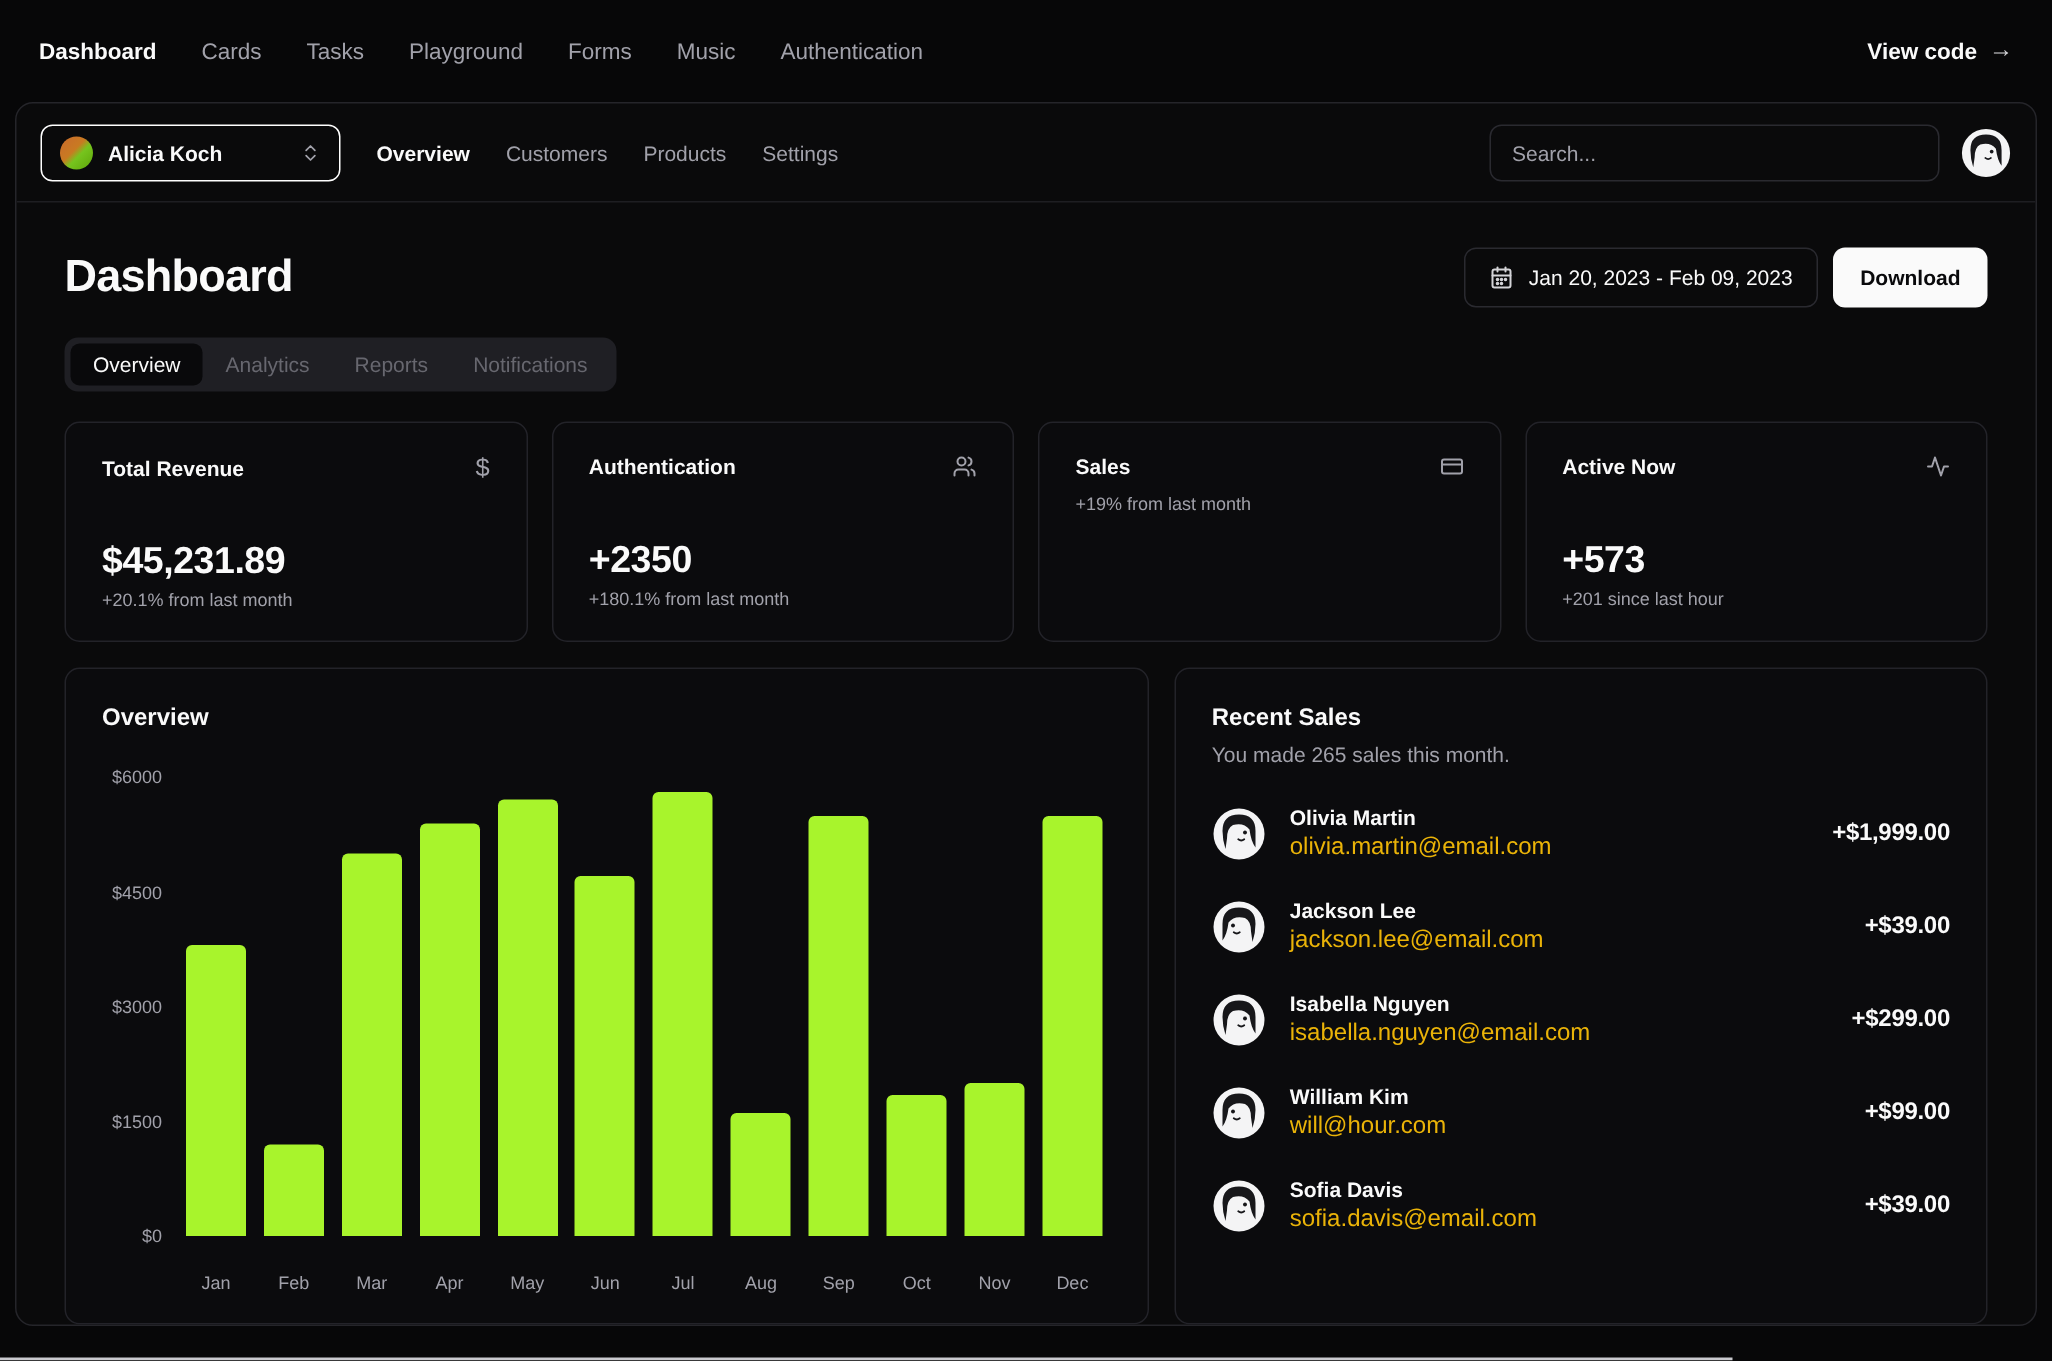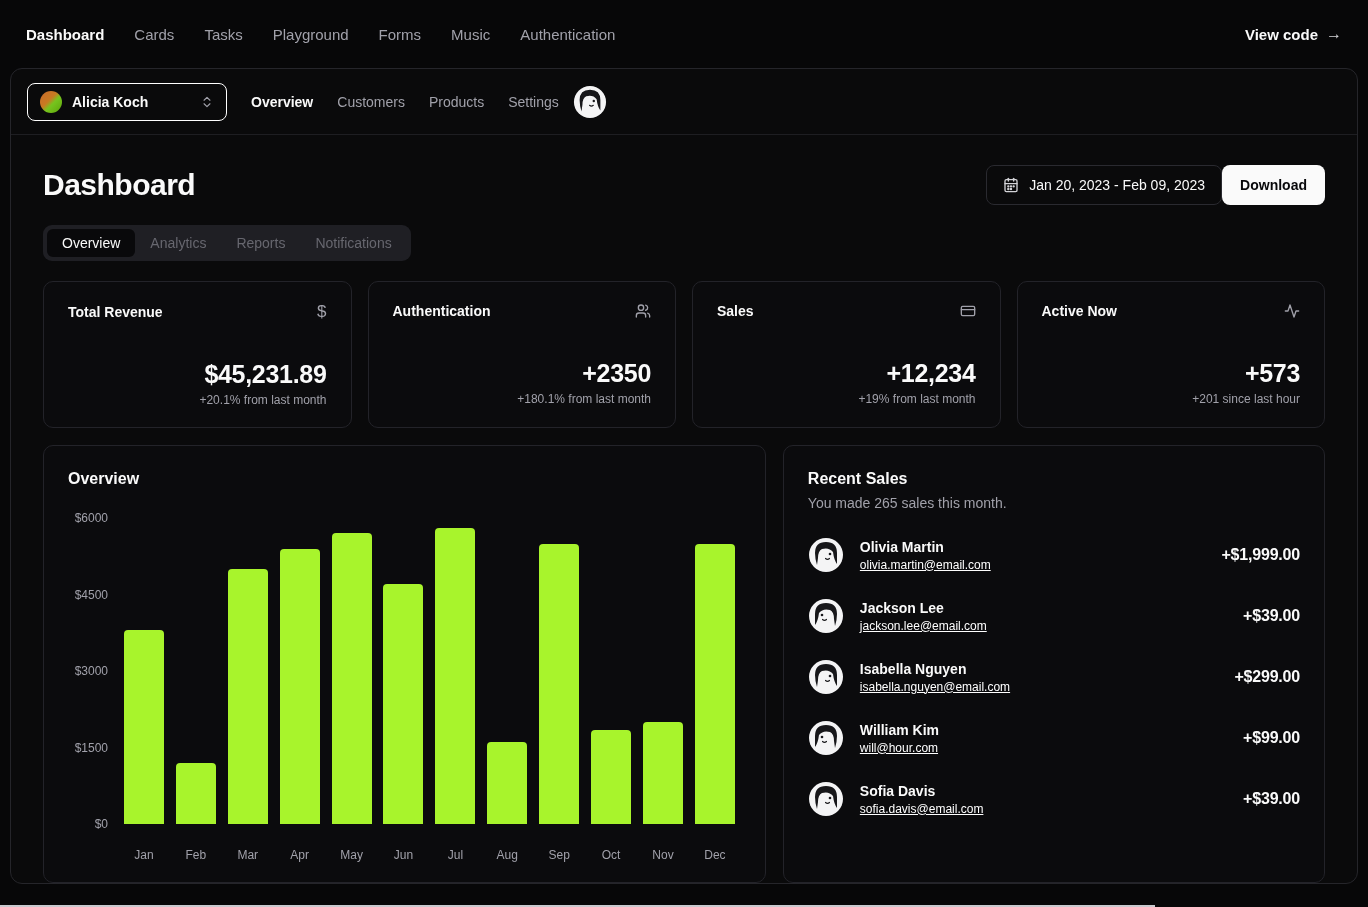--- a/index.html
+++ b/index.html
@@ -41,39 +41,39 @@
             border:1px solid #2a2a30; border-radius:8px; padding:0 14px;
             color:#fafafa; font-size:14px; font-family:inherit; outline:none; }
   .search::placeholder { color:#a1a1aa; }
   .user-avatar { width:34px; height:34px; border-radius:50%; margin-left:14px; cursor:pointer; flex:none; }
   .avatar-svg { width:100%; height:100%; display:block; }
 
   
   .main { padding:24px 32px 0 32px; }
   .title-row { display:flex; align-items:center; justify-content:space-between; margin:6px 0 20px; }
   h1.page-title { font-size:30px; font-weight:800; letter-spacing:-0.5px; }
-  .title-actions { display:flex; gap:0; align-items:center; }
+  .title-actions { display:flex; gap:10px; align-items:center; }
   .date-btn { display:flex; align-items:center; gap:10px; height:40px; padding:0 16px;
               background:transparent; border:1px solid #2a2a30; border-radius:8px;
               color:#fafafa; font-size:14px; font-weight:500; font-family:inherit; cursor:pointer; }
   .date-btn svg { width:16px; height:16px; color:#d4d4d8; }
   .download-btn { height:40px; padding:0 18px; background:#fafafa; color:#09090b;
                   border:none; border-radius:8px; font-size:14px; font-weight:600;
                   font-family:inherit; cursor:pointer; }
 
   
   .tablist { display:inline-flex; background:#1f1f24; border-radius:9px; padding:4px; margin-bottom:20px; }
   .tab { font-size:14px; font-weight:500; color:#67676f; padding:6px 15px; border-radius:6px;
          background:transparent; border:none; font-family:inherit; cursor:pointer; }
   .tab.active { background:#09090b; color:#fafafa; }
 
   
   .stats-row { display:grid; grid-template-columns:repeat(4,1fr); gap:16px; margin-bottom:17px; }
   .card { background:#0b0b0d; border:1px solid #232329; border-radius:10px; }
-  .stat-card { padding:21px 24px 20px;text-align:right; }
+  .stat-card { padding:21px 24px 20px; }
   .stat-head { display:flex; align-items:center; justify-content:space-between; margin-bottom:10px; }
   .stat-label { font-size:14px; font-weight:600; }
   .stat-icon { color:#a1a1aa; display:flex; }
   .stat-icon svg { width:16px; height:16px; }
   .stat-icon .dollar-glyph { font-size:17px; color:#a1a1aa; line-height:1; }
   .stat-value { font-size:25px; font-weight:800; letter-spacing:-0.3px; margin-bottom:4px;margin-top:40px; }
   .stat-change { font-size:12px; color:#a1a1aa; }
 
   
   .bottom-row { display:grid; grid-template-columns:4fr 3fr; gap:17px; }
@@ -91,21 +91,21 @@
   .x-label { flex:1; text-align:center; font-size:12px; color:#a1a1aa; }
 
   
   .sales-card { padding:24px; height:438px; }
   .sales-sub { font-size:14px; color:#a1a1aa; margin-top:7px; }
   .sales-list { margin-top:26px; display:flex; flex-direction:column; gap:25px; }
   .sale-row { display:flex; align-items:center; gap:16px; }
   .sale-avatar { width:36px; height:36px; border-radius:50%; flex:none; }
   .sale-info { display:flex; flex-direction:column; gap:3px; }
   .sale-name { font-size:14px; font-weight:600; }
-  .sale-email { font-size:12px; color:#ffffff;text-decoration:underline; }
+  .sale-email { font-size:16px; color:#eab308; }
   .sale-amount { margin-left:auto; font-size:16px; font-weight:700; letter-spacing:-0.2px; }
 
   .bottom-strip { position:absolute; left:0; bottom:0; width:1155px; height:2px; background:#c9c9ce; }
 </style>
 </head>
 <body>
 
 <nav class="topnav">
   <div class="topnav-items" id="topnav-items">
       <a class="topnav-item active">Dashboard</a>
@@ -134,20 +134,21 @@
             <path d="m7 9 5-5 5 5"></path>
           </svg>
       </span>
     </button>
     <nav class="header-nav" id="header-nav">
         <a class="header-nav-item active">Overview</a>
         <a class="header-nav-item">Customers</a>
         <a class="header-nav-item">Products</a>
         <a class="header-nav-item">Settings</a>
       </nav>
+    <input class="search" placeholder="Search..." style="">
     <div class="user-avatar" id="user-avatar">
         <svg class="avatar-svg" viewBox="0 0 36 36">
           <defs>
             <clipPath id="clipu">
               <circle cx="18" cy="18" r="17"></circle>
             </clipPath>
           </defs>
           <circle cx="18" cy="18" r="17" fill="#f4f4f5"></circle>
           <g clip-path="url(#clipu)">
             <path d="M7 16 Q7 5 18 5 Q29 5 29 16 L29 27 Q26 23 25 15 Q21 10 14 12 Q10 14 10 21 L9 28 Q7 22 7 16 Z" fill="#17171a"></path>
@@ -217,21 +218,20 @@
         <div class="card stat-card">
           <div class="stat-head">
             <span class="stat-label">Sales</span>
             <span class="stat-icon">
               <svg viewBox="0 0 24 24" fill="none" stroke="currentColor" stroke-width="2" stroke-linecap="round" stroke-linejoin="round">
                 <rect x="2" y="5" width="20" height="14" rx="2"></rect>
                 <line x1="2" y1="10" x2="22" y2="10"></line>
               </svg>
             </span>
           </div>
-          <div class="stat-value">+12,234</div>
           <div class="stat-change">+19% from last month</div>
         </div>
         <div class="card stat-card">
           <div class="stat-head">
             <span class="stat-label">Active Now</span>
             <span class="stat-icon">
               <svg viewBox="0 0 24 24" fill="none" stroke="currentColor" stroke-width="2" stroke-linecap="round" stroke-linejoin="round">
                 <path d="M22 12h-4l-3 9L9 3l-3 9H2"></path>
               </svg>
             </span>

